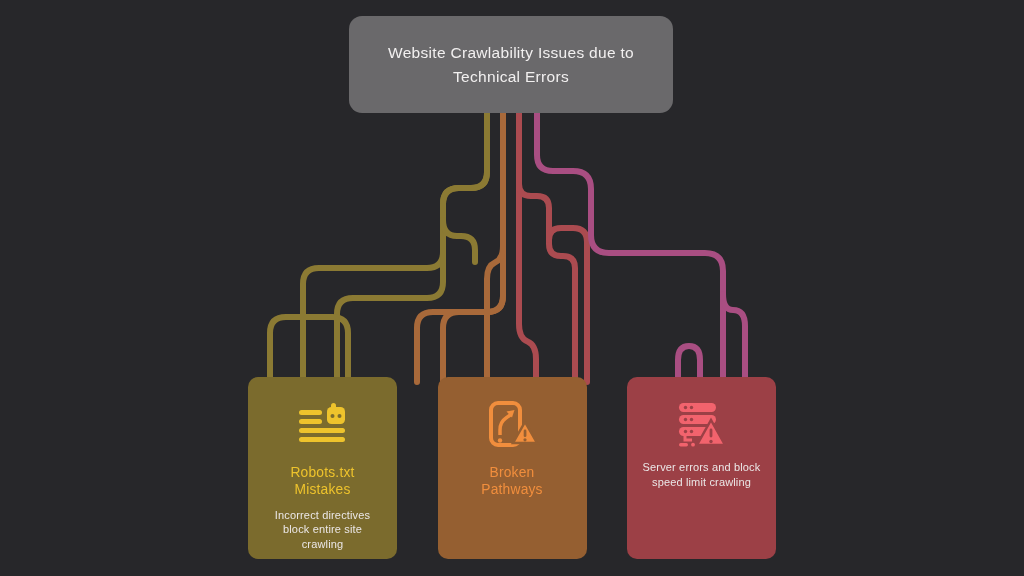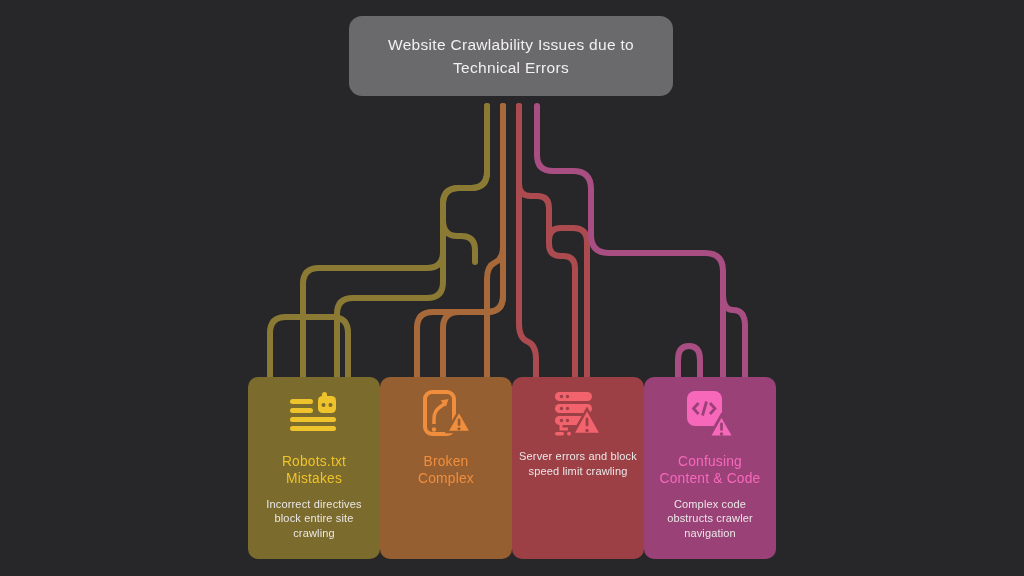--- a/index.html
+++ b/index.html
@@ -3,35 +3,35 @@
 <meta charset="utf-8">
 <style>
   html,body { margin:0; padding:0; background:#27272a; }
   .stage {
     position:relative; width:1024px; height:576px; overflow:hidden;
     background:var(--background,#27272a);
     font-family:"Liberation Sans", sans-serif;
   }
   .connectors { position:absolute; left:0; top:0; }
   .title-box {
-    position:absolute; left:349px; top:16px; width:324px; height:80px;
+    position:absolute; left:349px; top:16px; width:324px; height:97px;
     background:var(--title-box-bg,#6a696b); border-radius:13px;
     display:flex; align-items:center; justify-content:center;
     text-align:center; color:var(--title-text,#f2f0f0);
     font-size:15.5px; line-height:1.5; letter-spacing:.3px;
     white-space:pre-line; padding:0 18px; box-sizing:border-box;
   }
   .cards-row {
     position:absolute; left:248px; top:377px; width:528px; height:182px;
     display:flex; justify-content:space-between;
   }
   .card {
     width:149px; height:182px; border-radius:10px;
     background:var(--bg); box-sizing:border-box;
-    text-align:center; padding:11px 5px 0;
+    text-align:center; padding:22px 5px 0;
   }
   .card-icon {
     height:52px; display:flex; align-items:center; justify-content:center;
     color:var(--accent);
   }
   .card-title {
     margin-top:14px; color:var(--accent);
     font-size:13.8px; line-height:1.22; font-weight:500;
     letter-spacing:.2px; white-space:pre-line;
   }
@@ -108,21 +108,21 @@
           <rect x="7" y="2" width="29" height="42" rx="7" fill="none" stroke="currentColor" stroke-width="4"></rect>
           <path d="M16 34 v-5 q0 -8 6 -12 l5 -3.5" fill="none" stroke="currentColor" stroke-width="3.5"></path>
           <path d="M30.5 9 L22.5 10.5 L28 16.5 Z"></path>
           <circle cx="16" cy="39.5" r="2.2"></circle>
           <path d="M41 21 L53 42 H29 Z" style="stroke:var(--bg)" stroke-width="2.5"></path>
           <rect x="39.7" y="28.5" width="2.7" height="7.5" rx="1.3" style="fill:var(--bg)"></rect>
           <circle cx="41" cy="38.8" r="1.6" style="fill:var(--bg)"></circle>
         </svg>
       </div>
       <div class="card-title">Broken
-Complex</div>
+Pathways</div>
     </div>
 
     <div class="card" style="--bg: #9c4046; --accent: #f2636d;">
       <div class="card-icon">
         <svg width="56" height="48" viewBox="0 0 56 48" fill="currentColor">
           <rect x="5" y="2" width="37" height="9" rx="4.5"></rect>
           <rect x="5" y="14" width="37" height="9" rx="4.5"></rect>
           <rect x="5" y="26" width="37" height="9" rx="4.5"></rect>
           <circle cx="11.5" cy="6.5" r="1.7" style="fill:var(--bg)"></circle>
           <circle cx="17.5" cy="6.5" r="1.7" style="fill:var(--bg)"></circle>
@@ -135,32 +135,15 @@
           <circle cx="19" cy="43.7" r="1.9"></circle>
           <path d="M37 19 L51 44 H23 Z" style="stroke:var(--bg)" stroke-width="2.5"></path>
           <rect x="35.6" y="27.5" width="2.8" height="9" rx="1.4" style="fill:var(--bg)"></rect>
           <circle cx="37" cy="40.5" r="1.7" style="fill:var(--bg)"></circle>
         </svg>
       </div>
       <div class="card-desc">Server errors and block
 speed limit crawling</div>
     </div>
 
-    <div class="card" style="--bg: #9a4277; --accent: #f768bb;">
-      <div class="card-icon">
-        <svg width="56" height="50" viewBox="0 0 56 50" fill="currentColor">
-          <rect x="5" y="2" width="35" height="35" rx="8"></rect>
-          <path d="M16.5 14 L11.5 19.5 L16.5 25 M28 14 L33 19.5 L28 25" fill="none" style="stroke:var(--bg)" stroke-width="2.8"></path>
-          <path d="M24.5 12.5 L20.5 26.5" fill="none" style="stroke:var(--bg)" stroke-width="2.8"></path>
-          <path d="M39.5 26 L52 48 H27 Z" style="stroke:var(--bg)" stroke-width="2.8"></path>
-          <rect x="38.1" y="33.5" width="2.8" height="8.5" rx="1.4" style="fill:var(--bg)"></rect>
-          <circle cx="39.5" cy="45" r="1.7" style="fill:var(--bg)"></circle>
-        </svg>
-      </div>
-      <div class="card-title">Confusing
-Content &amp; Code</div>
-      <div class="card-desc">Complex code
-obstructs crawler
-navigation</div>
-    </div>
 
   </div>
 </div>
 
 </body></html>

